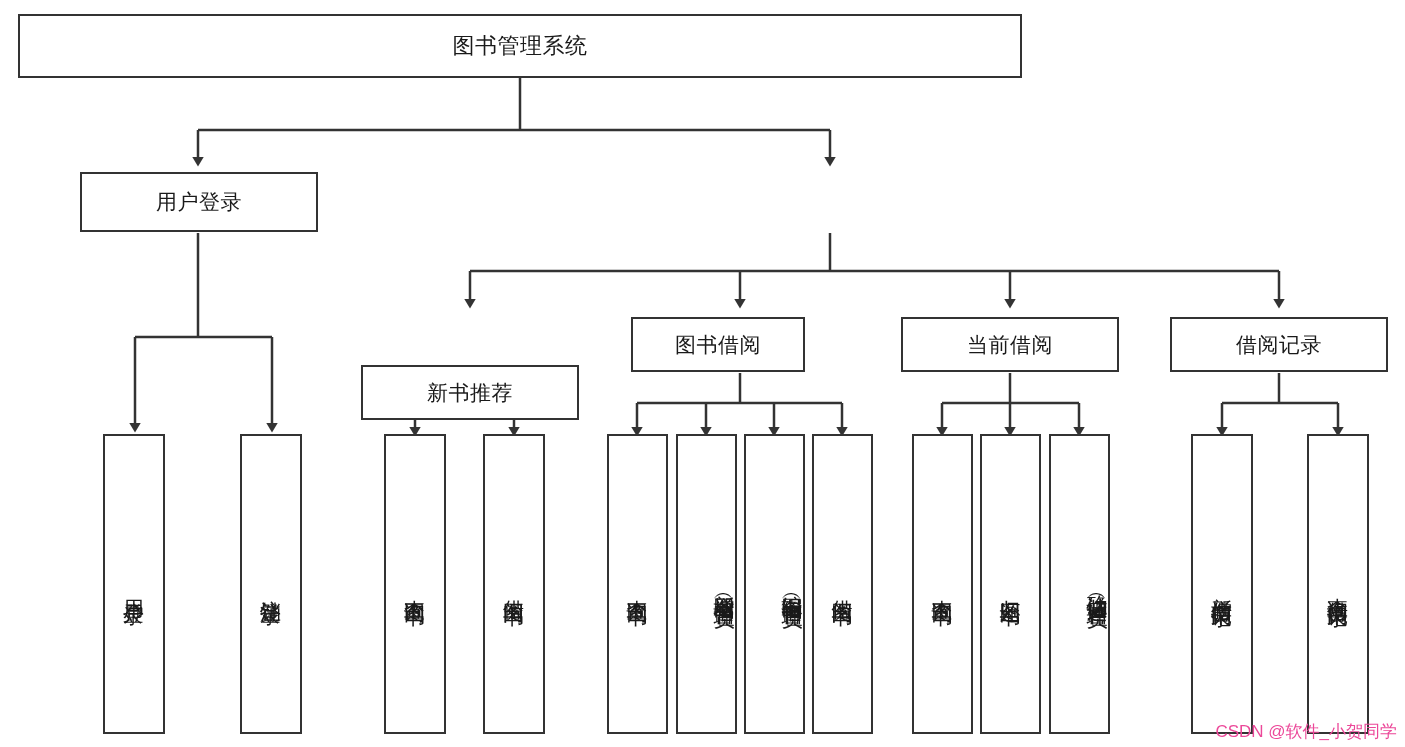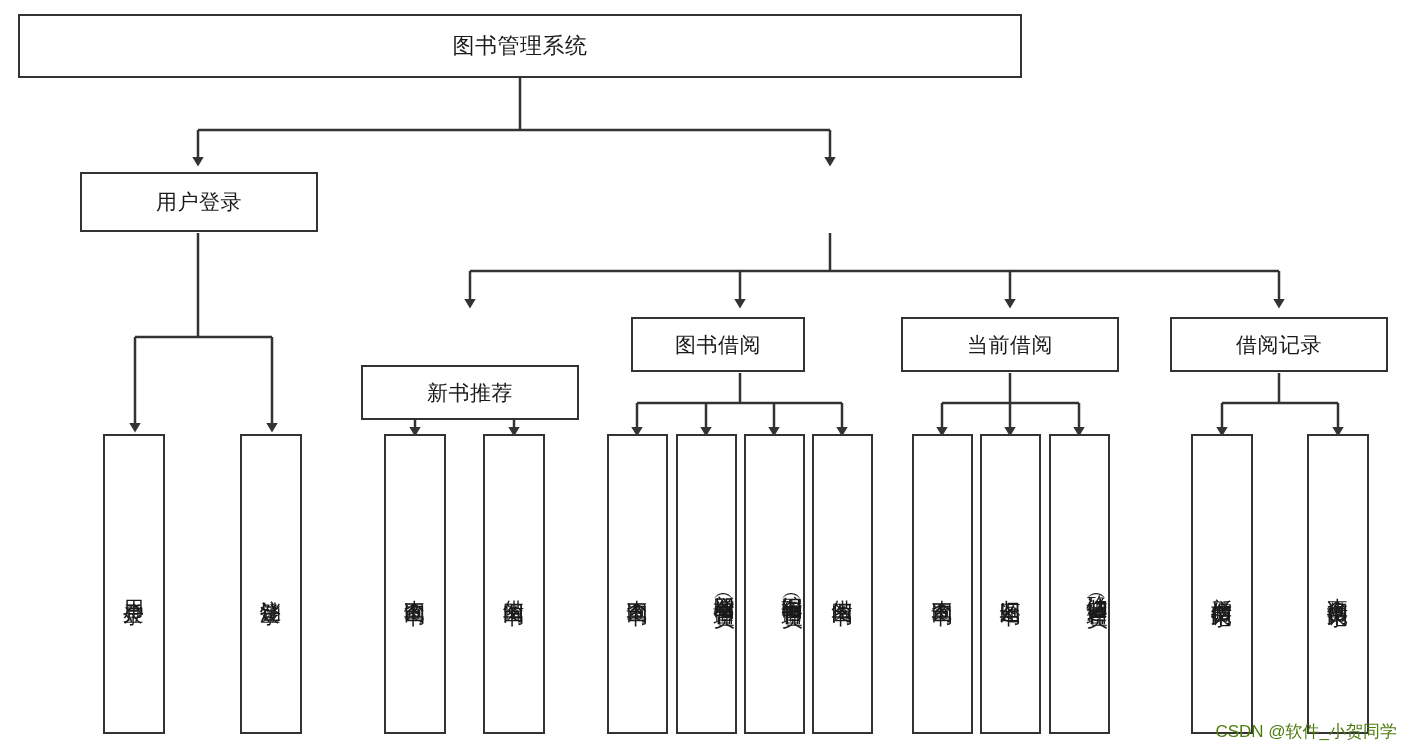--- a/index.html
+++ b/index.html
@@ -56,21 +56,21 @@
     white-space: nowrap;
   }
   .node-v.center-v {
     align-items: center;
   }
   #watermark {
     position: absolute;
     right: 8px;
     bottom: 4px;
     font-size: 17px;
-    color: #4d7c0f;
+    color: #ec4899;
     white-space: nowrap;
     user-select: none;
   }
 </style>
 </head>
 <body>
 
 <div id="diagram-root">
 
   <svg id="edge-layer" viewBox="0 0 1405 747" width="1405" height="747" xmlns="http://www.w3.org/2000/svg">

